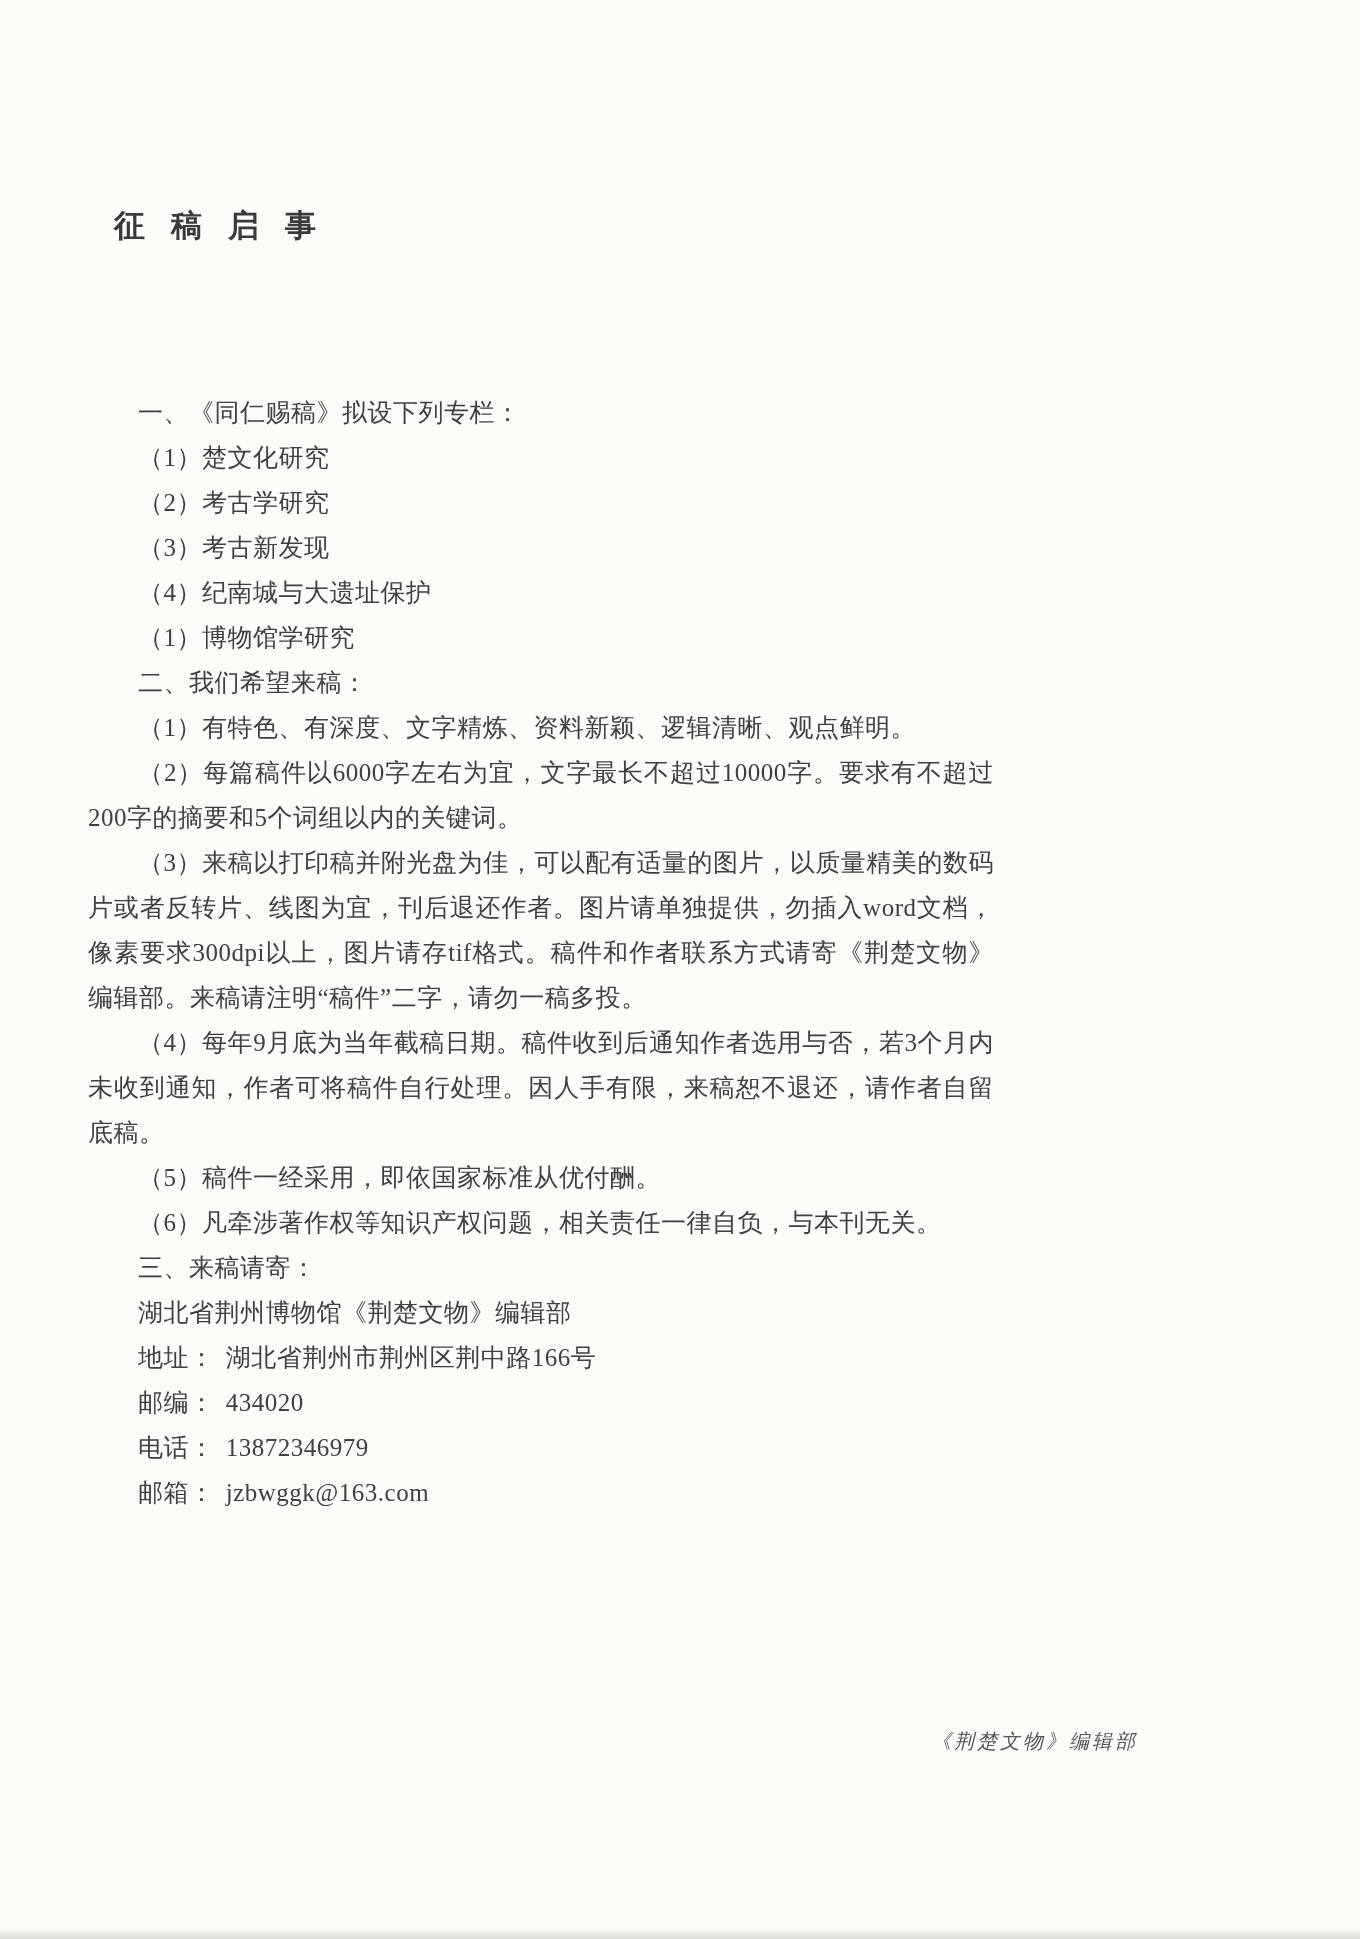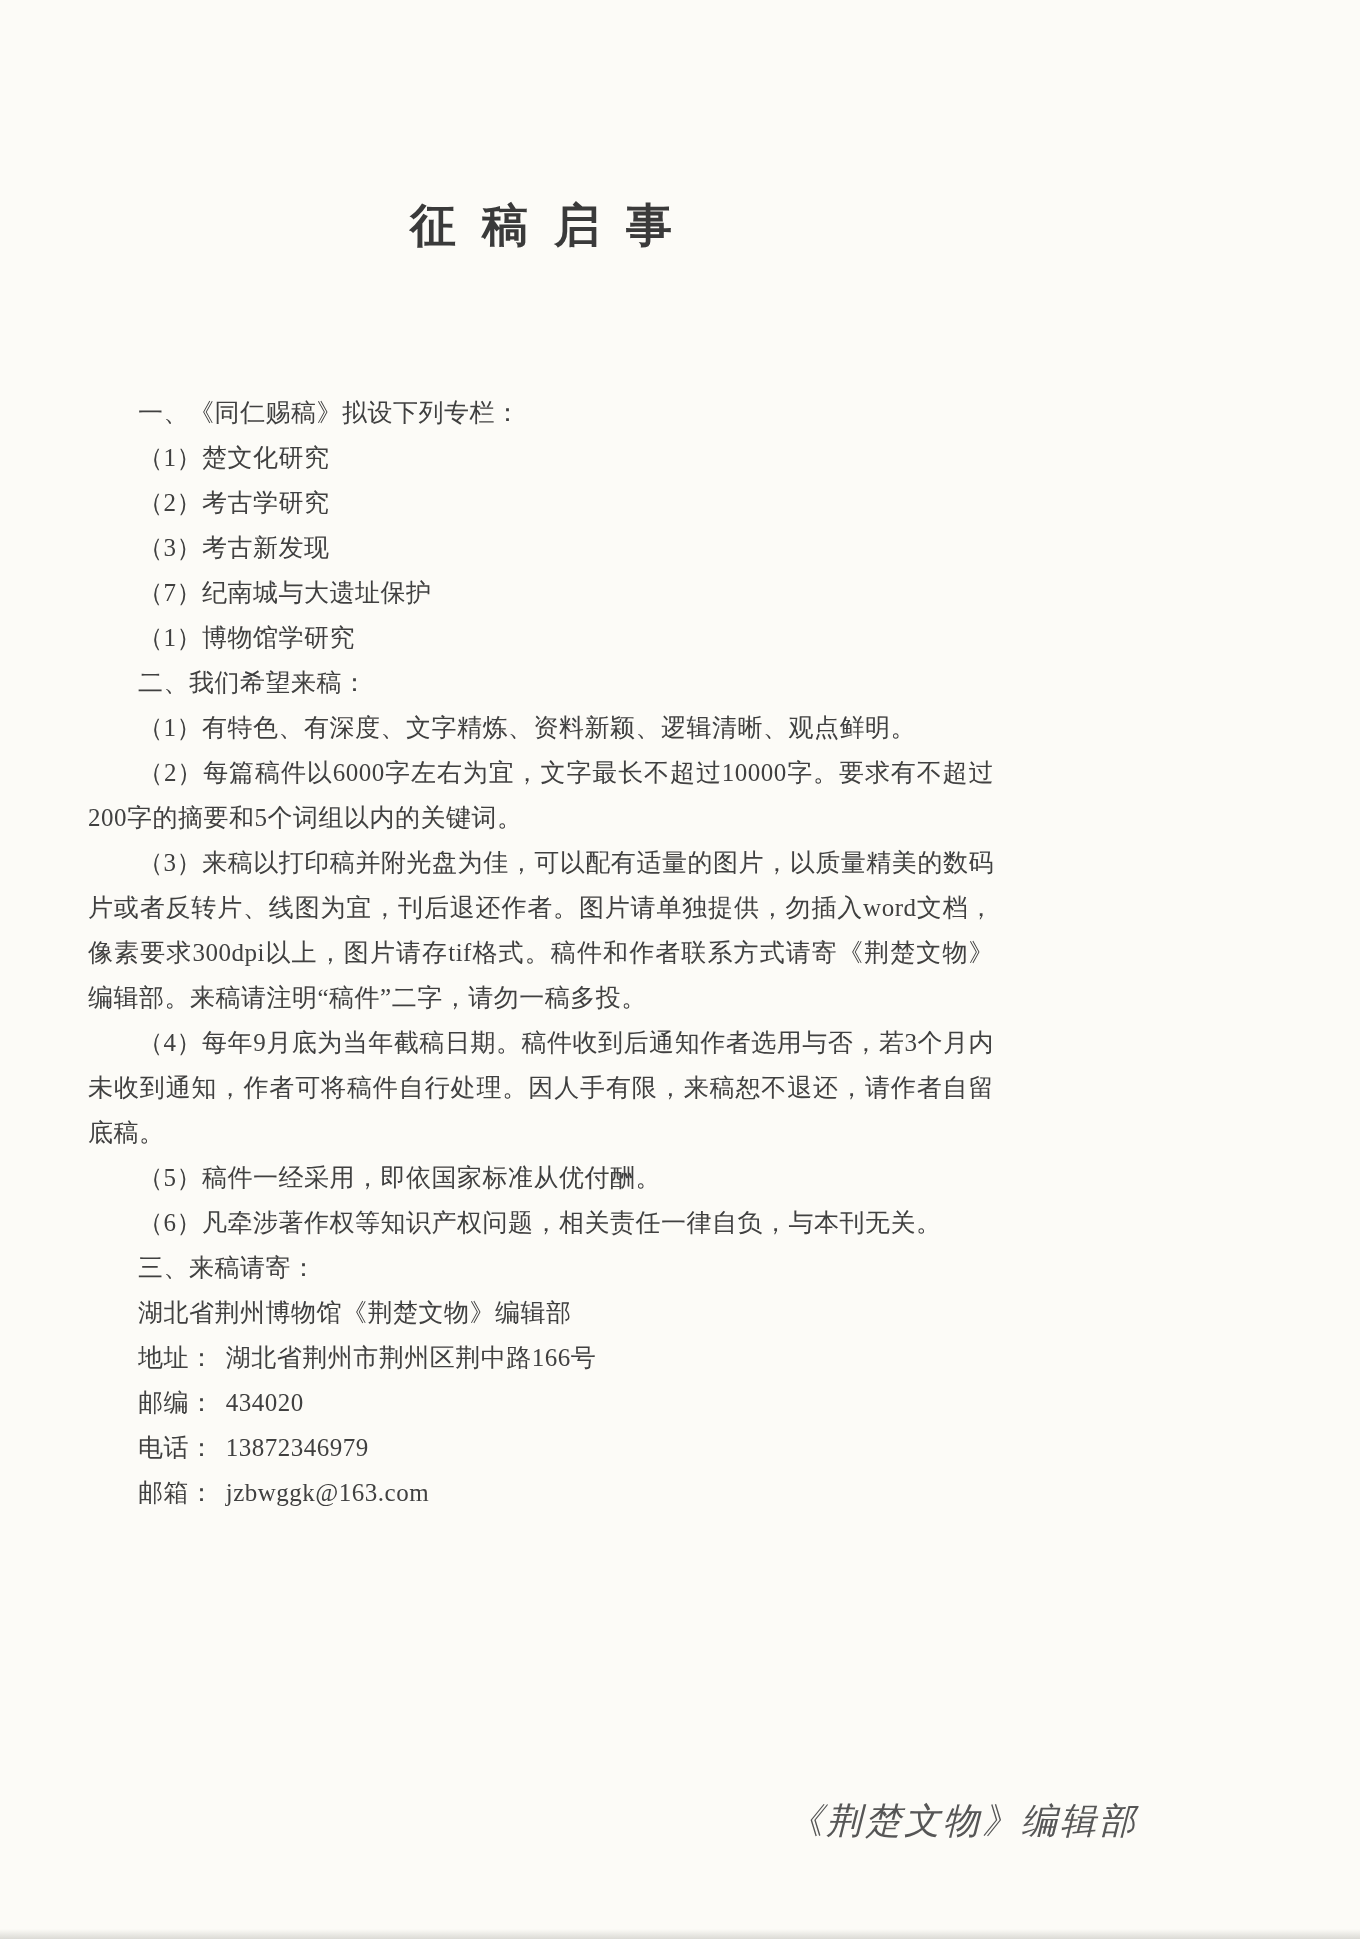--- a/index.html
+++ b/index.html
@@ -19,62 +19,61 @@
     background:linear-gradient(to bottom, rgba(0,0,0,0), rgba(120,118,110,0.25));
     pointer-events:none;
   }
   .text-block{
     position:absolute;
     left:88px; top:200px;
     width:906px;
   }
   .title{
     margin:0 0 138px 0;
-    font-size:46px;
+    font-size:31px;
     line-height:52px;
     font-weight:700;
     color:#3a3a3a;
-    text-align:center;
     letter-spacing:26px;
     padding-left:26px; 
   }
   .para{
     margin:0;
     font-size:25px;
     line-height:45px;
     text-align:justify;
     letter-spacing:0.5px;
   }
   .indent{ text-indent:2em; }
   .contact-row .value{ padding-left:0.45em; }
   .signature{
     position:absolute;
-    top:1804px;
+    top:1724px;
     right:222px;
-    font-size:36px;
+    font-size:20px;
     line-height:34px;
     font-style:italic;
     letter-spacing:3px;
     color:#565656;
   }
 </style>
 </head>
 <body>
 
 <div class="page">
   <div class="text-block">
 
     <h1 class="title">征稿启事</h1>
 
 
     <p class="para indent">一、《同仁赐稿》拟设下列专栏：</p>
     <p class="para indent">（1）楚文化研究</p>
     <p class="para indent">（2）考古学研究</p>
     <p class="para indent">（3）考古新发现</p>
-    <p class="para indent">（7）纪南城与大遗址保护</p>
+    <p class="para indent">（4）纪南城与大遗址保护</p>
     <p class="para indent">（1）博物馆学研究</p>
 
     <p class="para indent">二、我们希望来稿：</p>
     <p class="para indent">（1）有特色、有深度、文字精炼、资料新颖、逻辑清晰、观点鲜明。</p>
     <p class="para indent">（2）每篇稿件以6000字左右为宜，文字最长不超过10000字。要求有不超过200字的摘要和5个词组以内的关键词。</p>
     <p class="para indent">（3）来稿以打印稿并附光盘为佳，可以配有适量的图片，以质量精美的数码片或者反转片、线图为宜，刊后退还作者。图片请单独提供，勿插入word文档，像素要求300dpi以上，图片请存tif格式。稿件和作者联系方式请寄《荆楚文物》编辑部。来稿请注明“稿件”二字，请勿一稿多投。</p>
     <p class="para indent">（4）每年9月底为当年截稿日期。稿件收到后通知作者选用与否，若3个月内未收到通知，作者可将稿件自行处理。因人手有限，来稿恕不退还，请作者自留底稿。</p>
     <p class="para indent">（5）稿件一经采用，即依国家标准从优付酬。</p>
     <p class="para indent">（6）凡牵涉著作权等知识产权问题，相关责任一律自负，与本刊无关。</p>
 

